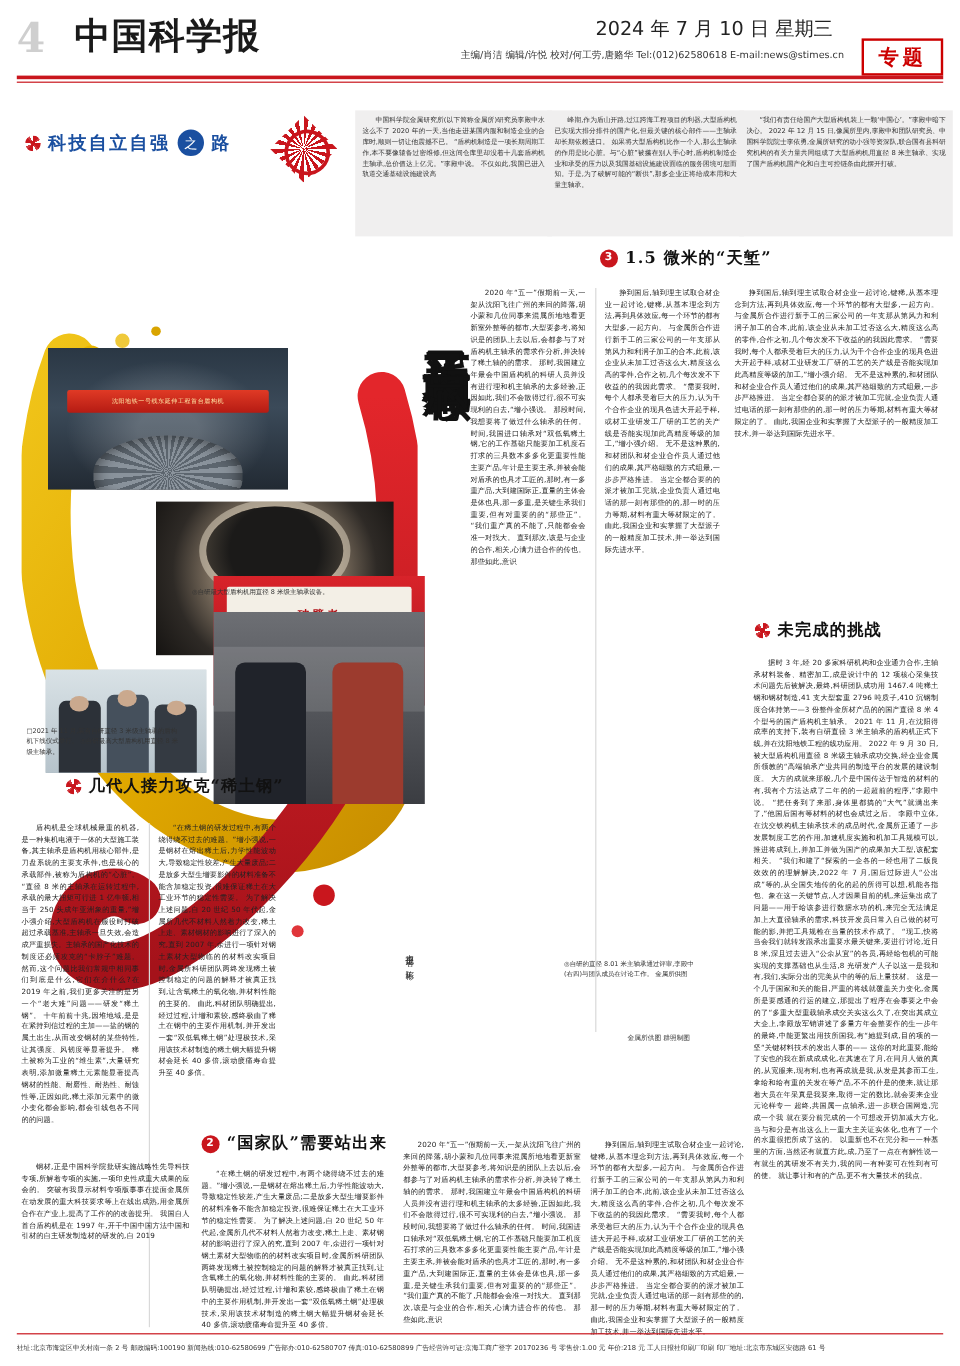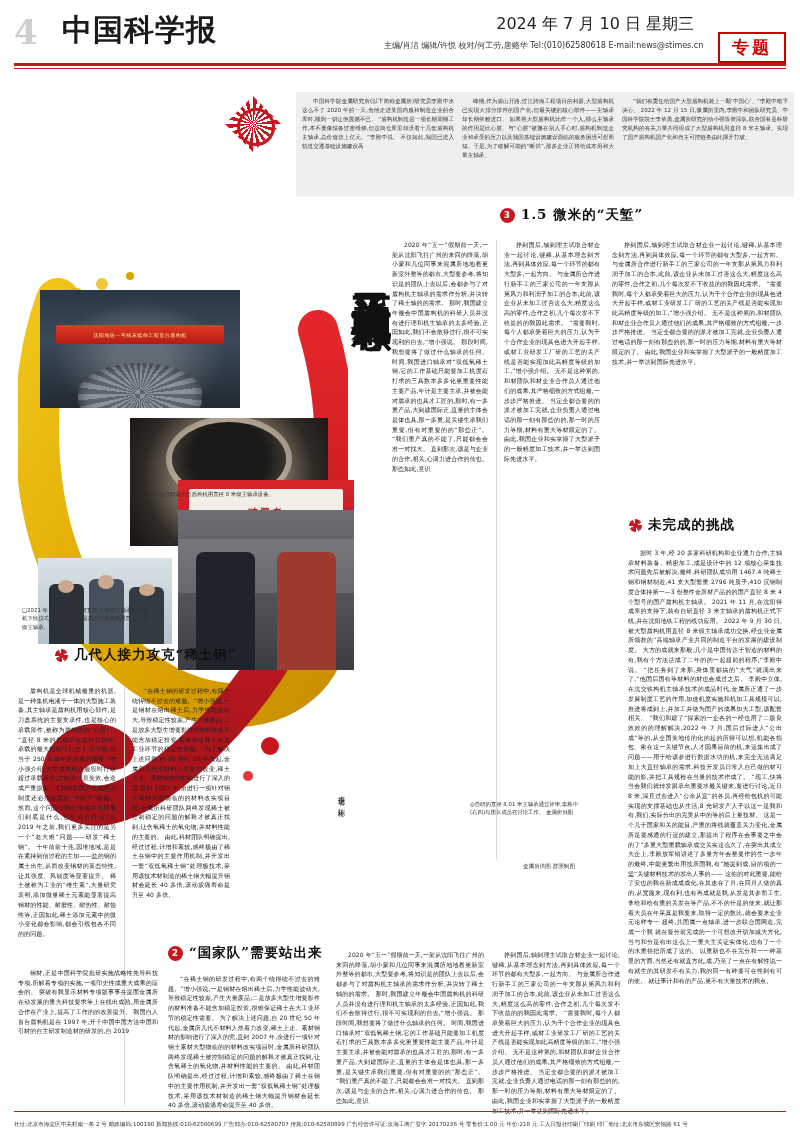--- a/index.html
+++ b/index.html
@@ -185,26 +185,32 @@
 </style>
 </head>
 <body>
 
 <div class="page">
 
   <div class="masthead">
     <div class="pagenum">4</div>
     <div class="paper-title">中国科学报</div>
     <div class="md-date">2024 年 7 月 10 日  星期三</div>
-    <div class="md-staff">主编/肖洁  编辑/许悦  校对/何工劳,唐赂华  Tel:(010)62580618  E-mail:news@stimes.cn</div>
+    <div class="md-staff">主编/肖洁  编辑/许悦  校对/何工劳,唐赂华  Tel:(012)62580618  E-mail:news@stimes.cn</div>
     <div class="topic-badge">专题</div>
   </div>
   <div class="rule-red"></div>
   <div class="rule-thin"></div>
 
+  <div class="series-head">
+    <span class="flower"></span>
+    <span class="txt">科技自立自强</span>
+    <span class="dot">之</span>
+    <span class="txt">路</span>
+  </div>
 
   <div class="emblem">
     <div class="sq"></div>
       <div class="ring"></div>
   </div>
 
   <div class="topbox" style="left:296px;top:92px;width:152px;height:95px;">
     <p>中国科学院金属研究所(以下简称金属所)研究员李殿中水这么不了 2020 年的一天,当他走进某国内服和制造企业的合库时,顺则一切让他震撼不已。
 
 “盾构机制造是一项长期周期工作,本不要像辕备过密维修,但这间仓库里却没着十几套盾构机主轴承,总价值达上亿元。”李殿中说。

